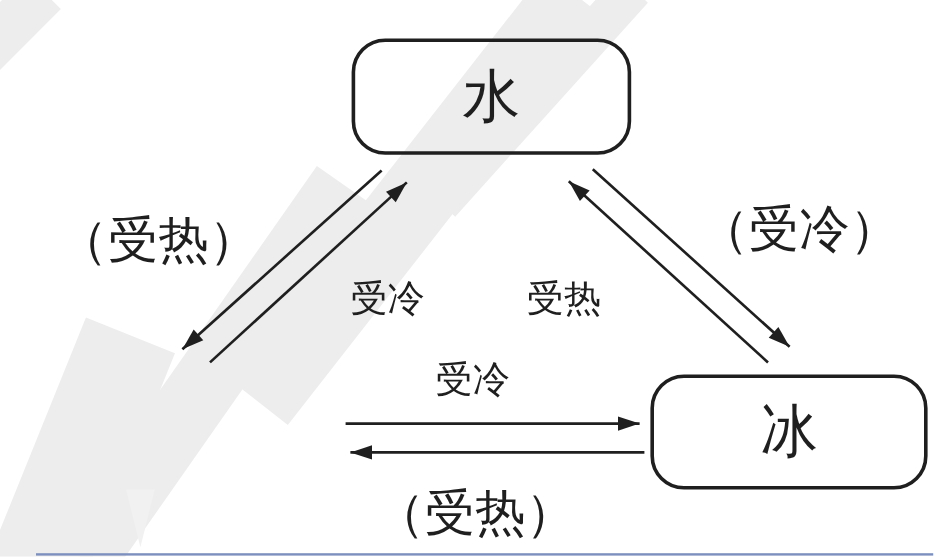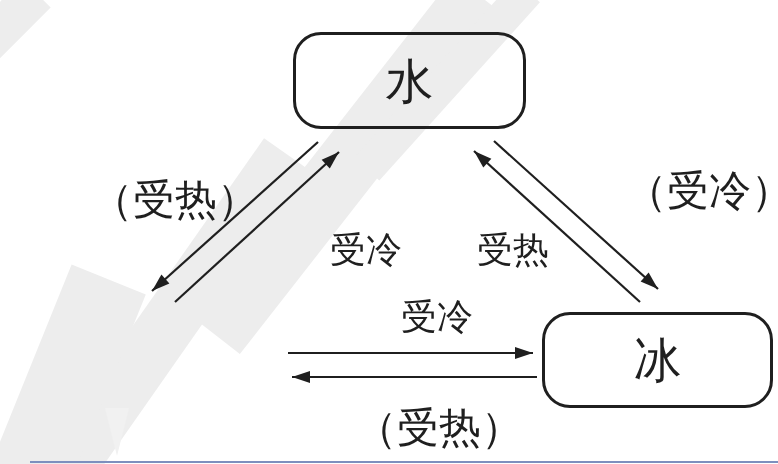--- a/index.html
+++ b/index.html
@@ -15,23 +15,23 @@
     border-top:48px solid #f1f1f1;
   }
   .arrows{position:absolute;left:0;top:0;z-index:1;}
   .node{
     position:absolute;border:3px solid #1f1f1f;border-radius:28px;background:transparent;
     display:flex;align-items:center;justify-content:center;z-index:2;
   }
   .node span{font-size:48px;line-height:1;letter-spacing:6px;text-indent:6px;}
   .elabel{
     position:absolute;transform:translate(-50%,-50%);white-space:nowrap;z-index:2;
-    font-size:42px;line-height:1;margin-left:43px;
+    font-size:42px;line-height:1;
   }
-  .elabel.mid{font-size:36px;}
+  .elabel.mid{font-size:31px;}
   .bottom-line{position:absolute;left:30px;right:0;bottom:1px;height:2px;background:#7d8fbe;z-index:3;}
 </style>
 </head>
 <body>
 
 <div class="stage">
 
   <div class="wm" style="left:315px;top:-50px;width:64px;height:430px;transform:rotate(38deg);"></div>
   <div class="wm" style="left:430px;top:-40px;width:34px;height:240px;transform:rotate(42deg);"></div>
   <div class="wm" style="left:150px;top:120px;width:56px;height:380px;transform:rotate(35deg);"></div>

